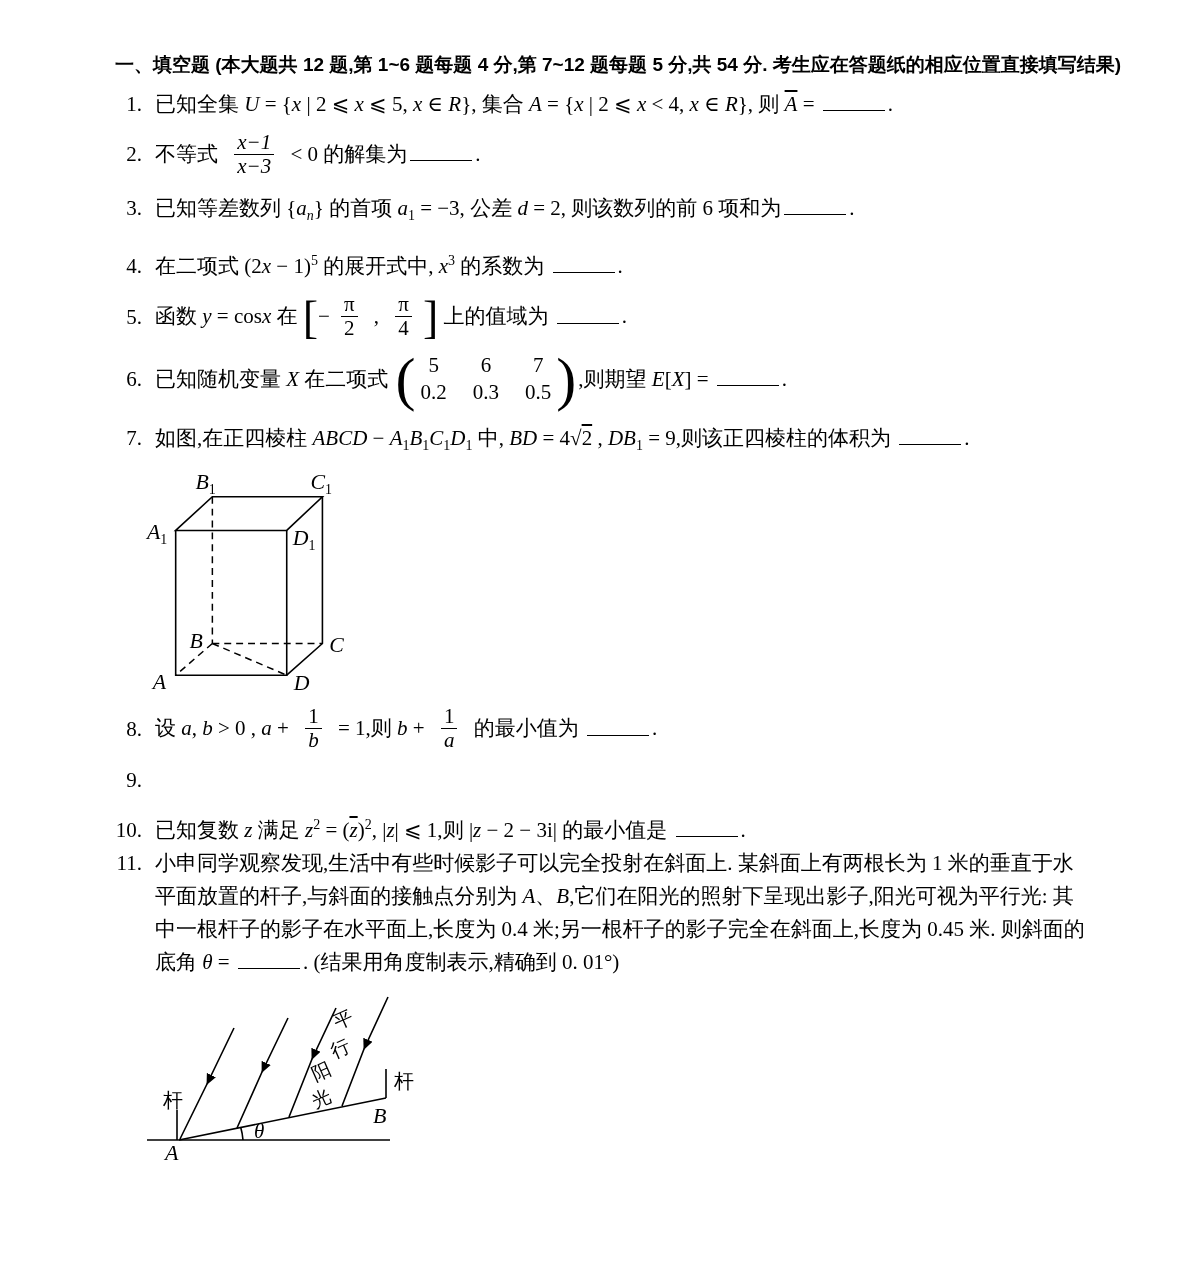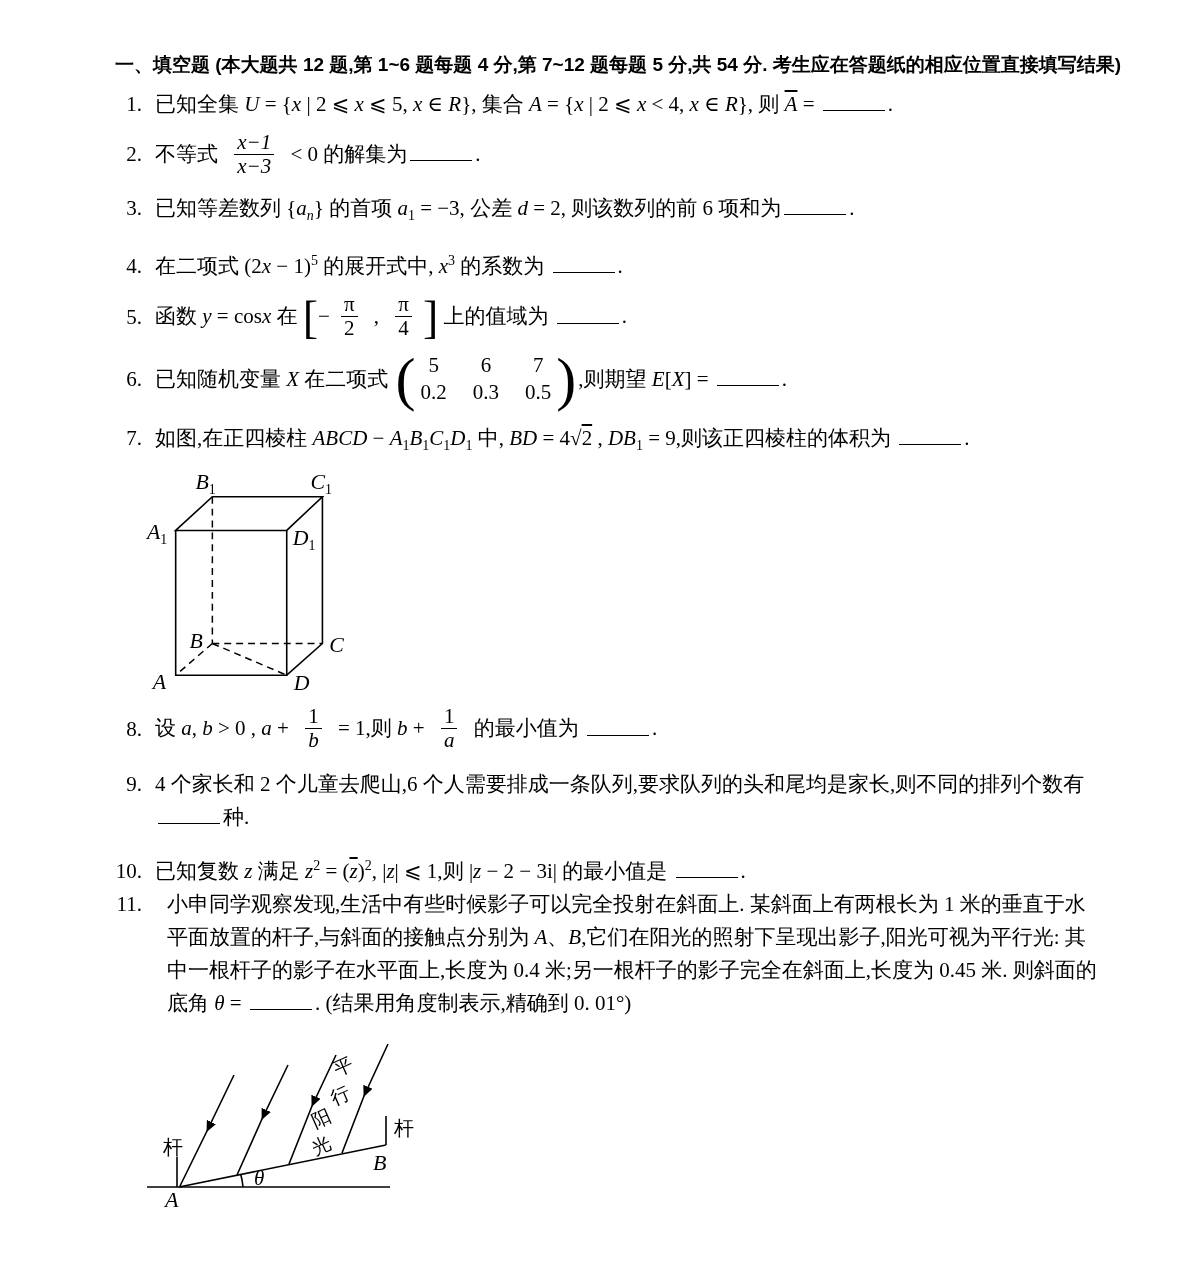--- a/index.html
+++ b/index.html
@@ -26,21 +26,21 @@
   .q-block{margin-top:7px;}
   .q-row{display:flex;align-items:baseline;padding-left:100px;margin-bottom:12px;}
   .q-num{flex:0 0 42px;text-align:right;margin-right:13px;font-size:21px;}
   .q-content{width:935px;font-size:21px;line-height:33px;}
 
   #qa .q-row:nth-child(6){margin-bottom:14px;}
   #qa .q-row:nth-child(7){margin-bottom:2px;}
   #qb .q-row:nth-child(1){margin-bottom:14px;}
   #qb .q-row:nth-child(2){margin-bottom:15px;}
   #qb .q-row:nth-child(3){margin-bottom:0;}
-  #qb .q-row:nth-child(4){margin-bottom:18px;gap:12px;}
+  #qb .q-row:nth-child(4){margin-bottom:12px;}
 
   .tok-text{font-style:normal;}
   .tok-math{font-style:normal;}
   .tok-var{font-style:italic;}
   sub.tok-sub{font-size:14px;font-style:normal;}
   sub.tok-sub.it{font-style:italic;}
   sup.tok-sup{font-size:14px;font-style:normal;}
   .tok-ovl{text-decoration:overline;}
 
   .blank{
@@ -172,21 +172,20 @@
         <div class="q-content"><span class="tok tok-text">设 </span><span class="tok tok-var">a</span><span class="tok tok-math">, </span><span class="tok tok-var">b</span><span class="tok tok-math"> &gt; 0 , </span><span class="tok tok-var">a</span><span class="tok tok-math"> + </span><span class="frac">
             <span class="frac-n">1</span>
             <span class="frac-d tok-var">b</span>
           </span><span class="tok tok-math"> = 1,</span><span class="tok tok-text">则 </span><span class="tok tok-var">b</span><span class="tok tok-math"> + </span><span class="frac">
             <span class="frac-n">1</span>
             <span class="frac-d tok-var">a</span>
           </span><span class="tok tok-text"> 的最小值为 </span><span class="blank"></span><span class="tok tok-math">.</span></div>
       </div>
       <div class="q-row">
         <div class="q-num">9.</div>
-        <div class="q-content"><span class="tok tok-text">4 个家长和 2 个儿童去爬山,6 个人需要排成一条队列,要求队列的头和尾均是家长,则不同的排列个数有 </span><span class="blank"></span><span class="tok tok-text">种.</span></div>
       </div>
       <div class="q-row">
         <div class="q-num">10.</div>
         <div class="q-content"><span class="tok tok-text">已知复数 </span><span class="tok tok-var">z</span><span class="tok tok-text"> 满足 </span><span class="tok tok-var">z</span><sup class="tok-sup">2</sup><span class="tok tok-math"> = (</span><span class="tok tok-var tok-ovl">z</span><span class="tok tok-math">)</span><sup class="tok-sup">2</sup><span class="tok tok-math">, |</span><span class="tok tok-var">z</span><span class="tok tok-math">| ⩽ 1,</span><span class="tok tok-text">则 </span><span class="tok tok-math">|</span><span class="tok tok-var">z</span><span class="tok tok-math"> − 2 − 3i| </span><span class="tok tok-text">的最小值是 </span><span class="blank"></span><span class="tok tok-math">.</span></div>
       </div>
       <div class="q-row">
         <div class="q-num">11.</div>
         <div class="q-content"><span class="tok tok-text">小申同学观察发现,生活中有些时候影子可以完全投射在斜面上.  某斜面上有两根长为 1 米的垂直于水平面放置的杆子,与斜面的接触点分别为 </span><span class="tok tok-var">A</span><span class="tok tok-text">、</span><span class="tok tok-var">B</span><span class="tok tok-text">,它们在阳光的照射下呈现出影子,阳光可视为平行光: 其中一根杆子的影子在水平面上,长度为 0.4 米;另一根杆子的影子完全在斜面上,长度为 0.45 米.  则斜面的底角 </span><span class="tok tok-var">θ</span><span class="tok tok-math"> = </span><span class="blank"></span><span class="tok tok-text">.   (结果用角度制表示,精确到 0. 01°)</span></div>
       </div>
     </div>

